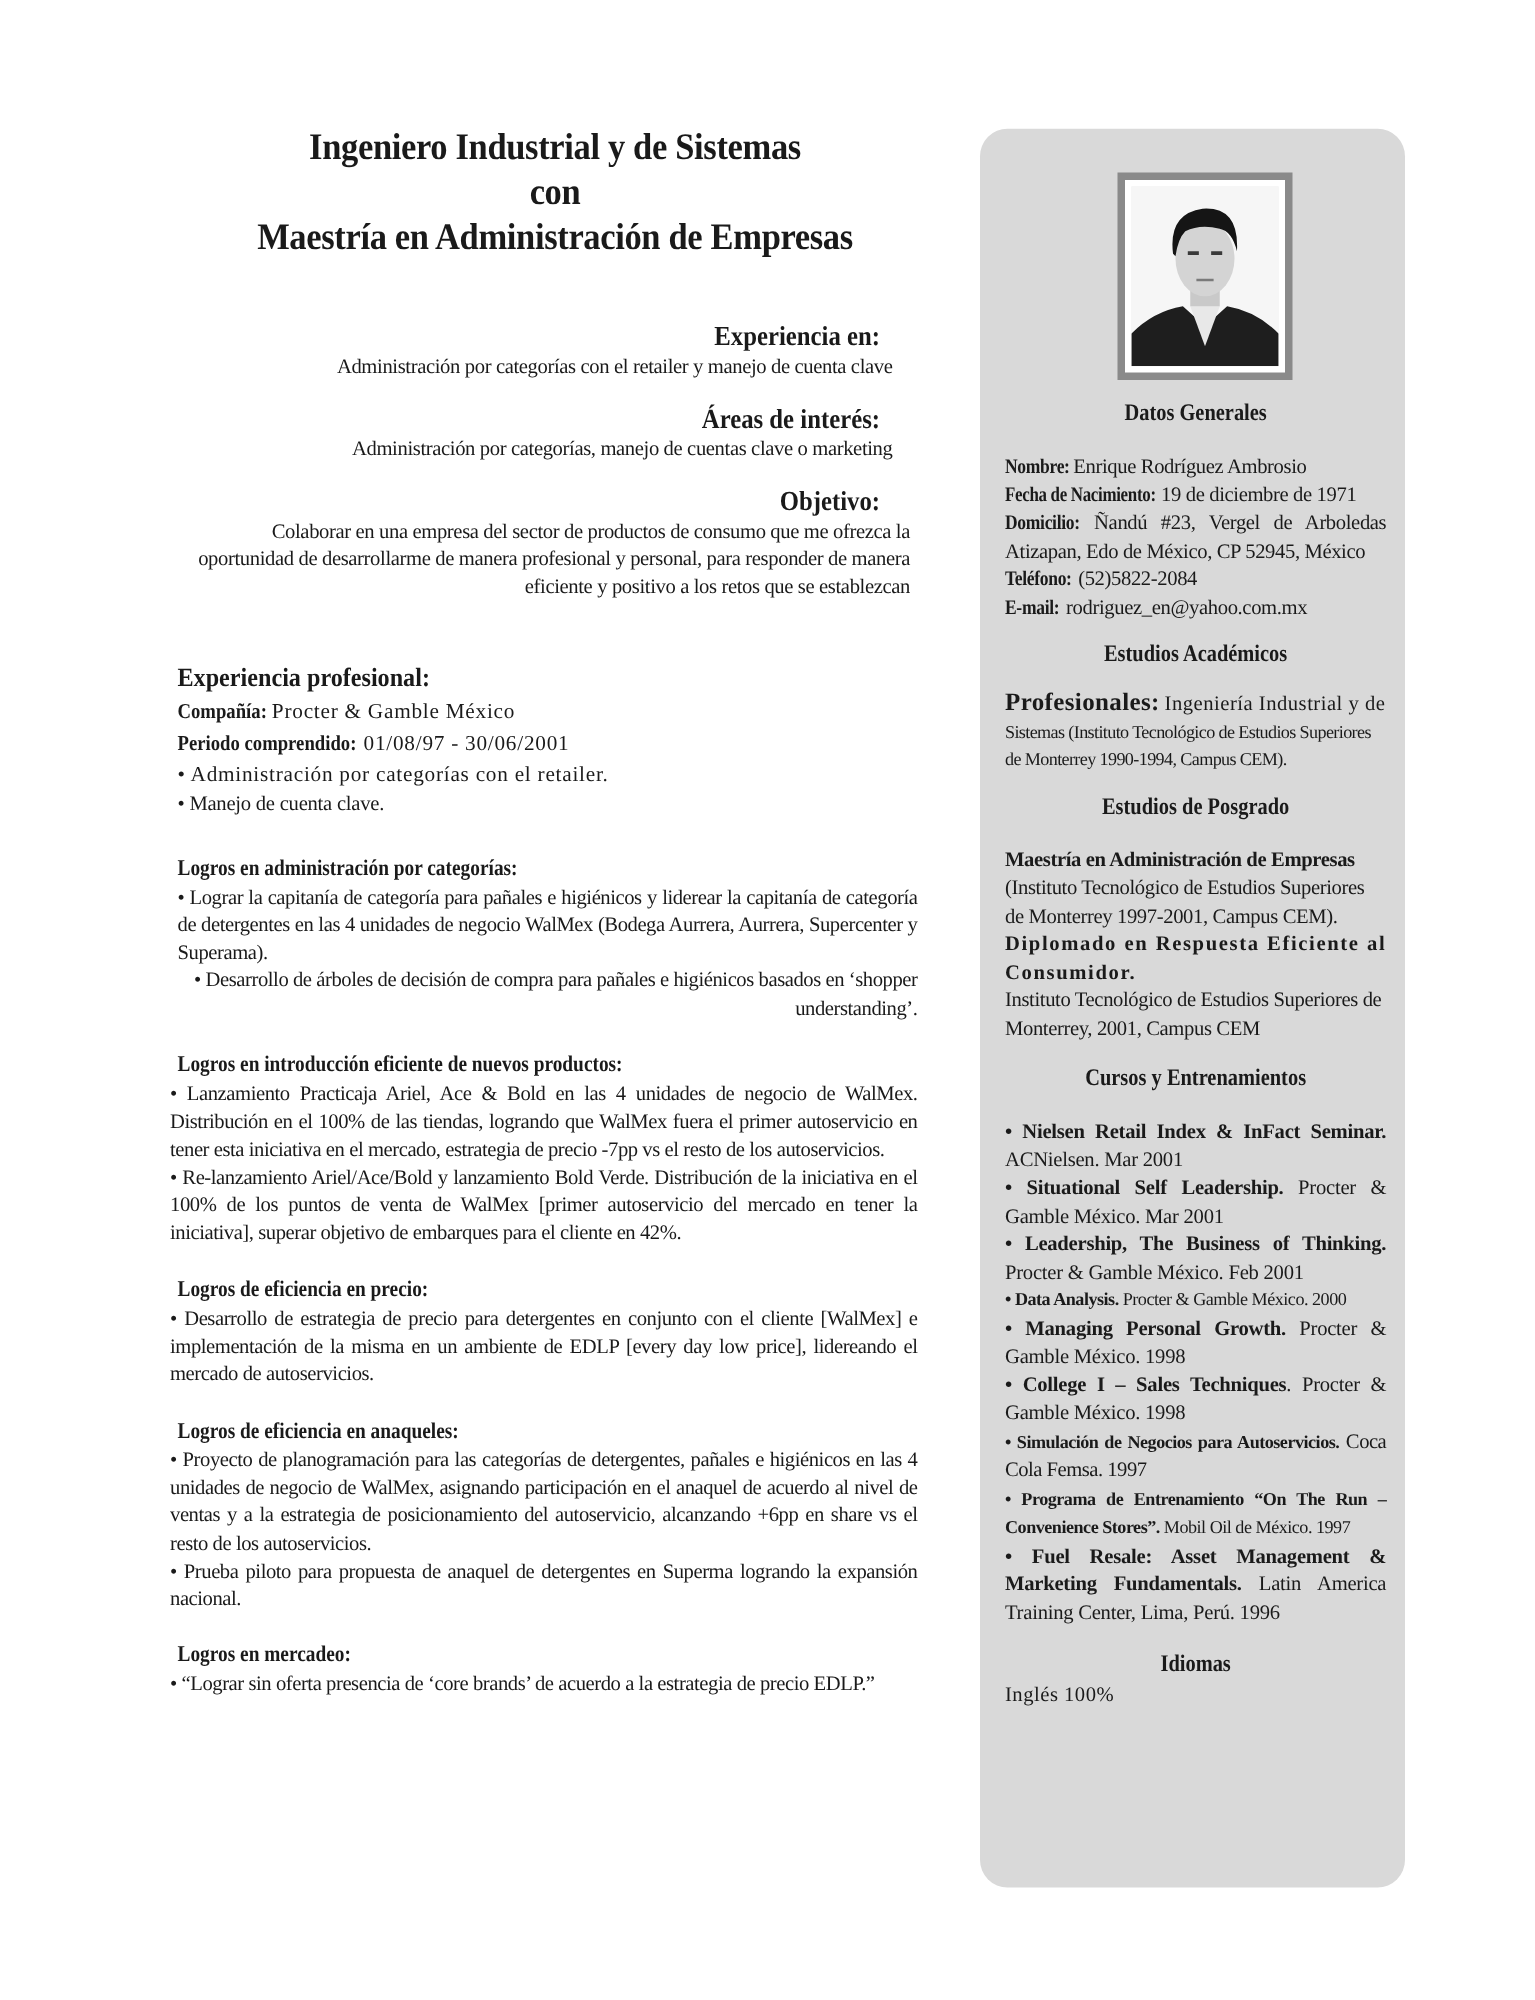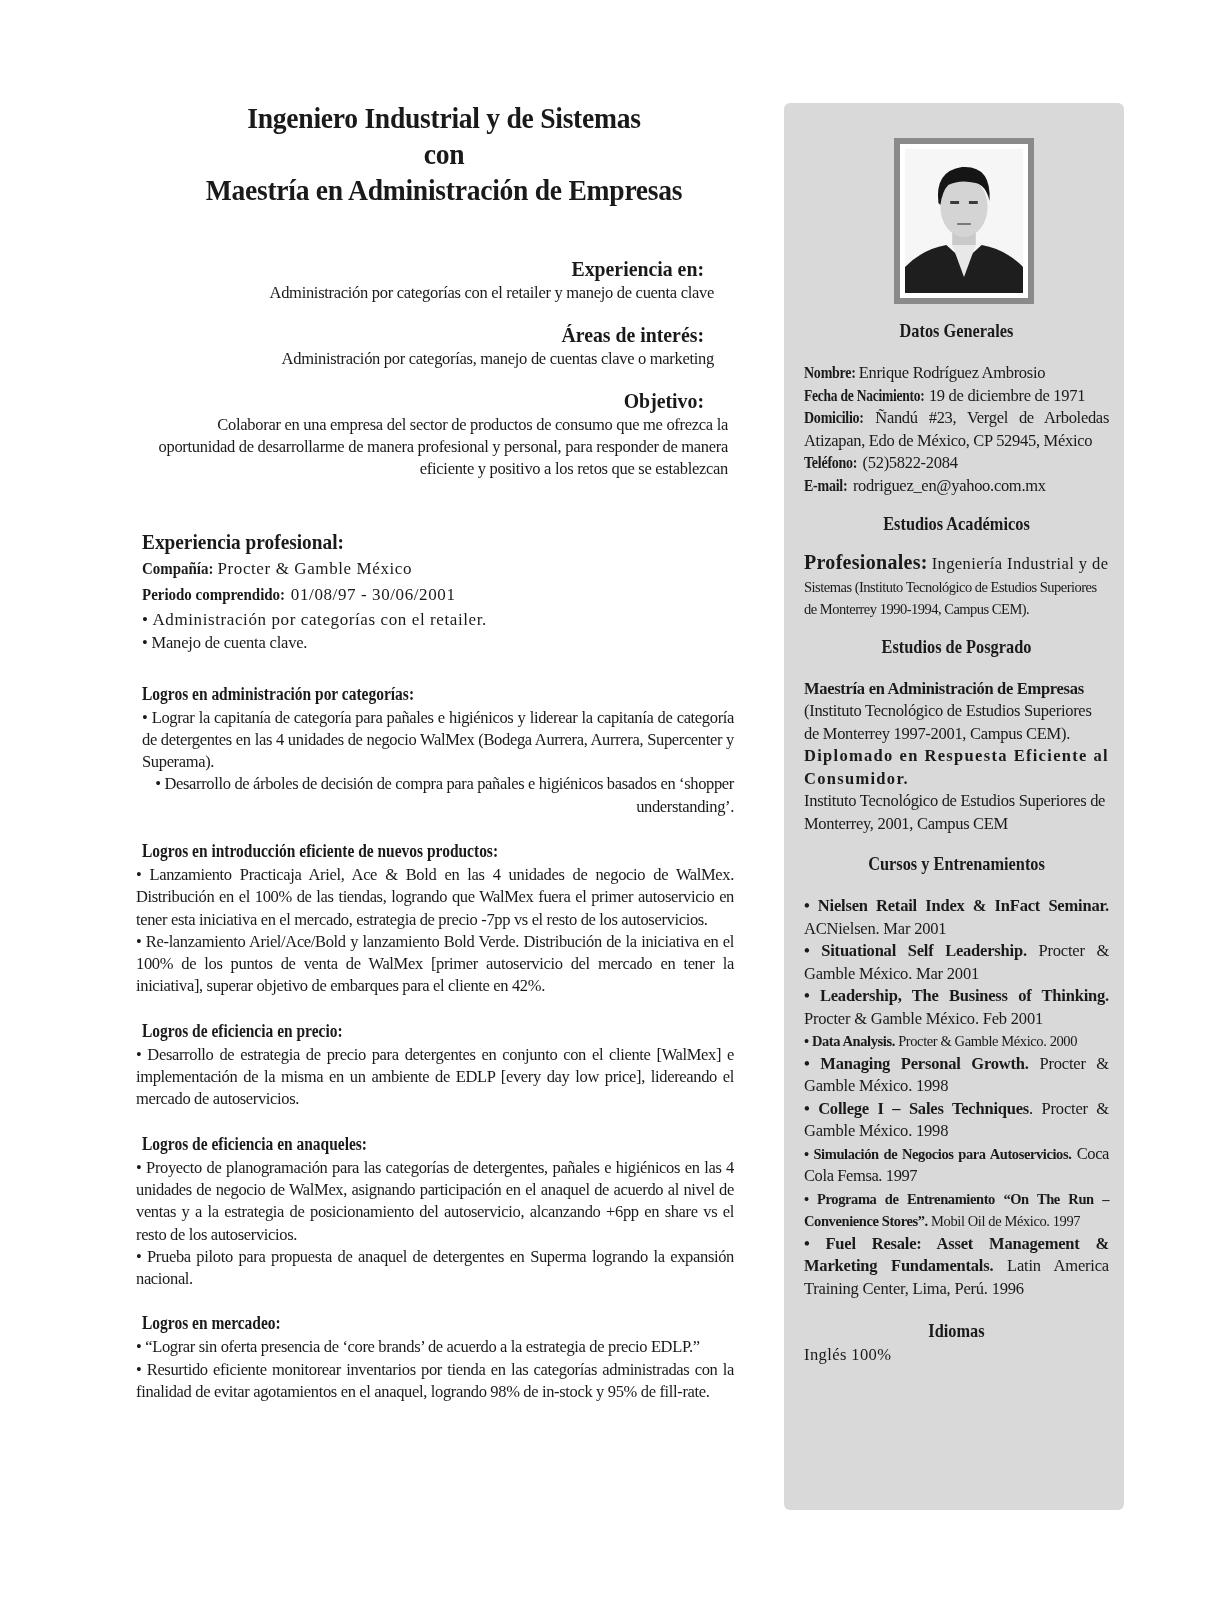--- a/index.html
+++ b/index.html
@@ -20,21 +20,21 @@
     .exp h2 { font-size: 21px; font-weight: bold; line-height: 28px; transform: scaleX(0.92); transform-origin: left; }
     .kv { font-size: 17px; line-height: 26px; }
     .kv b { font-weight: bold; }
     .bul { font-size: 16.5px; line-height: 22.5px; letter-spacing: -0.2px; }
     .area-item { font-size: 17px; line-height: 24px; letter-spacing: 0.3px; }
 
     .logro { margin-top: 20px; }
     .logro h3 { font-size: 18px; font-weight: bold; line-height: 26px; transform: scaleX(0.86); transform-origin: left; }
     .logro p { font-size: 16.5px; line-height: 22.3px; text-align: justify; letter-spacing: -0.35px; }
 
-    .sidebar { position: absolute; left: 784px; top: 103px; width: 340px; height: 1407px; background: #d9d9d9; border-radius: 6px; }
+    .sidebar { position: absolute; left: 784px; top: 103px; width: 340px; height: 1407px; background: #d9d9d9; border-radius: 22px; }
     .photo-frame { position: absolute; left: 110px; top: 35px; width: 140px; height: 166px; background: #8a8a8a; padding: 6px; }
     .photo-inner { width: 100%; height: 100%; background: #ffffff; padding: 5px; }
     .photo { width: 100%; height: 100%; background: #f4f4f4; position: relative; overflow: hidden; }
     .photo svg { width: 100%; height: 100%; display: block; }
 
     .side-content { position: absolute; left: 20px; top: 220px; width: 305px; }
     .side-h { text-align: center; font-weight: bold; font-size: 19px; line-height: 26px; transform: scaleX(0.86); }
     .side-p { font-size: 16.5px; line-height: 22.5px; letter-spacing: -0.3px; }
     .side-p b { font-weight: bold; }
     .small { font-size: 14.5px; line-height: 22px; letter-spacing: -0.5px; }
@@ -94,21 +94,20 @@
       <p style="margin-left:-6px">• Desarrollo de estrategia de precio para detergentes en conjunto con el cliente [WalMex] e implementación de la misma en un ambiente de EDLP [every day low price], lidereando el mercado de autoservicios.</p>
     </div>
     <div class="logro">
       <h3>Logros de eficiencia en anaqueles:</h3>
       <p style="margin-left:-6px">• Proyecto de planogramación para las categorías de detergentes, pañales e higiénicos en las 4 unidades de negocio de WalMex, asignando participación en el anaquel de acuerdo al nivel de ventas y a la estrategia de posicionamiento del autoservicio, alcanzando +6pp en share vs el resto de los autoservicios.</p>
       <p style="margin-left:-6px">• Prueba piloto para propuesta de anaquel de detergentes en Superma logrando la expansión nacional.</p>
     </div>
     <div class="logro">
       <h3>Logros en mercadeo:</h3>
       <p style="margin-left:-6px;text-align:left">• “Lograr sin oferta presencia de ‘core brands’ de acuerdo a la estrategia de precio EDLP.”</p>
-      <p style="margin-left:-6px">• Resurtido eficiente monitorear inventarios por tienda en las categorías administradas con la finalidad de evitar agotamientos en el anaquel, logrando 98% de in-stock y 95% de fill-rate.</p>
     </div>
   </div>
 </div>
 
 <div class="sidebar">
   <div class="photo-frame">
     <div class="photo-inner">
       <div class="photo" title="Foto de perfil">
         <svg viewBox="0 0 120 144" preserveAspectRatio="none">
           <rect width="120" height="144" fill="#f6f6f6"></rect>

